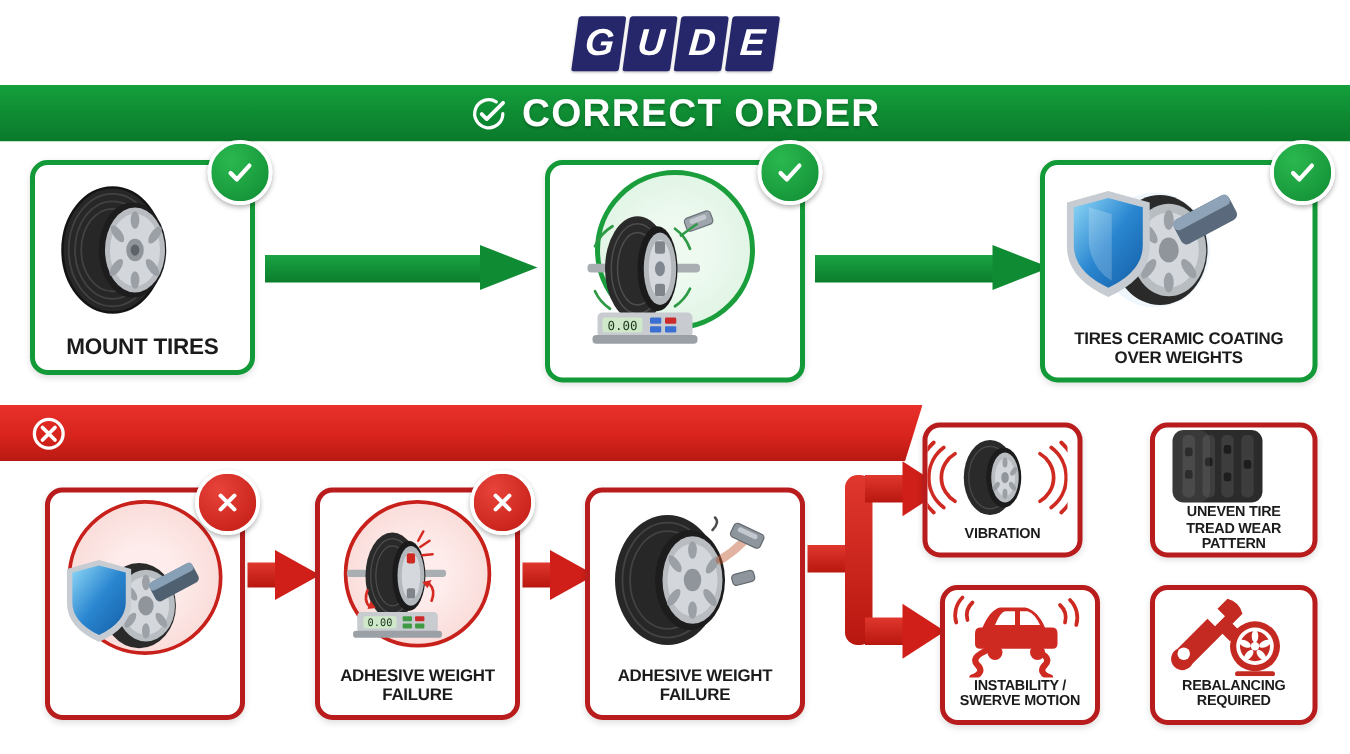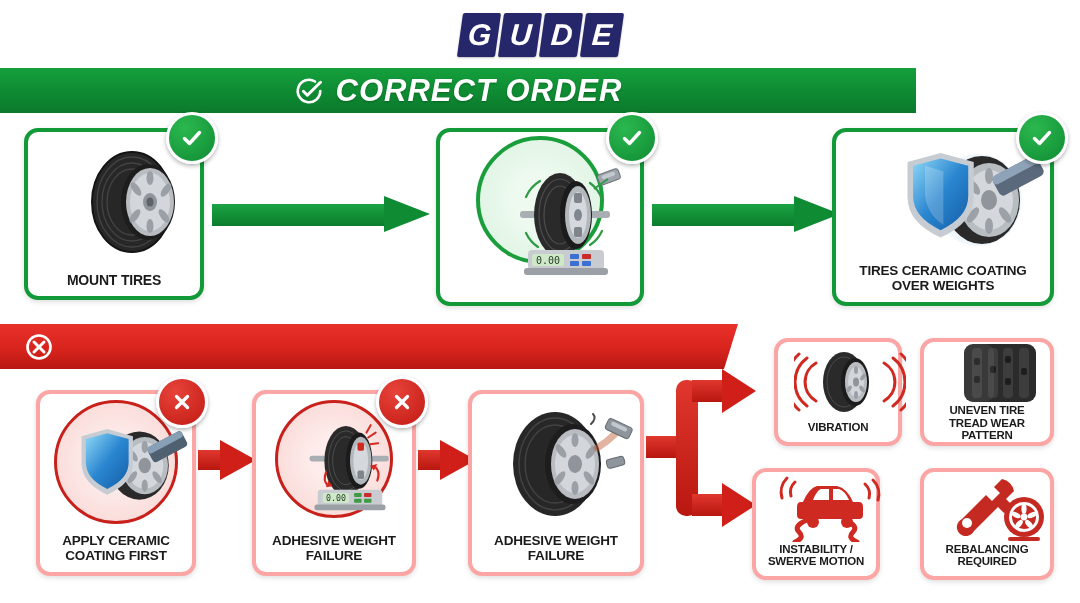--- a/index.html
+++ b/index.html
@@ -23,24 +23,23 @@
   }
   .logo-tile span{
     color:#fff;font-weight:bold;font-style:italic;font-size:30px;
     font-family:"Liberation Sans", sans-serif;
     transform:skewX(4deg);letter-spacing:-1px;line-height:1;
   }
 
   
   .banner{position:absolute;left:0;height:45px;display:flex;align-items:center;color:#fff;}
   .banner-green{
-    top:68px;width:916px;
+    top:68px;width:1080px;
     background:linear-gradient(180deg,#14a03c 0%,#0f8c33 50%,#0a7a2b 100%);
     justify-content:center;
-    font-style:italic;
   }
   .banner-red{
     top:324px;width:738px;
     background:linear-gradient(180deg,#e8312a 0%,#d8241d 55%,#b81812 100%);
     justify-content:flex-start;padding-left:24px;box-sizing:border-box;
     clip-path:polygon(0 0,100% 0,calc(100% - 14px) 100%,0 100%);
     box-shadow:0 2px 4px rgba(0,0,0,.18);
   }
   .banner-title{
     font-size:30px;font-weight:bold;letter-spacing:.5px;
@@ -51,27 +50,27 @@
 
   
   .card{
     position:absolute;background:#fff;border-radius:14px;
     box-sizing:border-box;display:flex;flex-direction:column;
     align-items:center;justify-content:flex-start;
     box-shadow:0 2px 5px rgba(0,0,0,.13);
     overflow:visible;
   }
   .card.green{border:4px solid #129a38;}
-  .card.red{border:4px solid #fca5a5;}
+  .card.red{border:4px solid #b91c1c;}
   .card-art{flex:1;display:flex;align-items:center;justify-content:center;width:100%;}
   .card-label{
     text-align:center;font-weight:bold;color:#1b1b1b;
     line-height:1.1;padding:0 6px 8px 6px;letter-spacing:-.2px;
   }
-  .big .card-label{font-size:14px;}
+  .big .card-label{font-size:18px;}
   .mid .card-label{font-size:13.5px;}
   .small .card-label{font-size:11.5px;}
 
   
   .badge{
     position:absolute;width:46px;height:46px;border-radius:50%;
     display:flex;align-items:center;justify-content:center;
     border:3px solid #fff;box-shadow:0 2px 4px rgba(0,0,0,.3);
   }
   .badge.ok{background:radial-gradient(circle at 35% 28%,#2bb84f,#0f8c33);}
@@ -84,21 +83,21 @@
   .rcol{background:linear-gradient(180deg,#e0372e,#b8170f);}
   .tri{width:0;height:0;position:absolute;}
 
   
   .glow-green{position:absolute;width:128px;height:128px;border-radius:50%;
     background:radial-gradient(circle,#eefaf0 30%,#e2f5e6 70%,#d7f0dd 100%);
     border:4px solid #1a9e3c;box-sizing:border-box;}
   .glow-red{position:absolute;border-radius:50%;
     background:radial-gradient(circle,#fdeceb 30%,#fadcd9 75%,#f6cbc7 100%);
     border:3px solid #c8201a;box-sizing:border-box;}
-  .artwrap{position:relative;display:flex;align-items:center;justify-content:flex-end;width:100%;height:100%;padding-left:24px;}
+  .artwrap{position:relative;display:flex;align-items:center;justify-content:flex-start;width:100%;height:100%;}
 </style>
 </head>
 <body>
 
 <div class="stage">
 
   <div class="logo">
     <div class="logo-tile">
         <span>G</span>
       </div>
@@ -291,21 +290,20 @@
                 <stop offset="1" stop-color="#135ea6"></stop>
               </linearGradient>
             </defs>
           <g transform="rotate(-28 126 40)">
               <rect x="104" y="28" width="50" height="22" rx="5" fill="#4f6070"></rect>
               <rect x="104" y="28" width="50" height="9" rx="4" fill="#87a0b6"></rect>
             </g>
         </svg>
       </div>
     </div>
-    <div class="card-label">APPLY CERAMIC COATING FIRST</div>
     <div class="badge no" style="right:-16px;top:-18px;">
       <svg width="22" height="22" viewBox="0 0 24 24">
           <path d="M6 6l12 12M18 6L6 18" stroke="#fff" stroke-width="3.6" stroke-linecap="round"></path>
         </svg>
     </div>
   </div>
 
   <div class="arrow" style="left:198px;top:440px;width:62px;height:40px;">
     <div class="arrow-body rcol" style="left:0;top:10px;width:26px;height:20px;"></div>
     <div class="tri" style="left:22px;top:0;border-top:20px solid transparent;border-bottom:20px solid transparent;border-left:36px solid #cf1f18;"></div>
@@ -402,21 +400,21 @@
 
     <div class="arrow-body rcol" style="left:30px;top:22px;width:22px;height:136px;border-radius:10px;"></div>
 
     <div class="arrow-body rcol" style="left:46px;top:22px;width:36px;height:22px;"></div>
     <div class="tri" style="left:76px;top:11px;border-top:22px solid transparent;border-bottom:22px solid transparent;border-left:34px solid #cf1f18;"></div>
 
     <div class="arrow-body rcol" style="left:46px;top:136px;width:36px;height:22px;"></div>
     <div class="tri" style="left:76px;top:125px;border-top:22px solid transparent;border-bottom:22px solid transparent;border-left:34px solid #cf1f18;"></div>
   </div>
 
-  <div class="card red small" style="left:774px;top:338px;width:128px;height:108px;">
+  <div class="card red small" style="left:738px;top:338px;width:128px;height:108px;">
     <div class="card-art">
       <div class="artwrap">
         <svg width="112" height="66" viewBox="0 0 112 66">
           <g stroke="#cf2a22" stroke-width="3" fill="none" stroke-linecap="round">
             <path d="M22 14 a22 22 0 0 0 0 38"></path>
               <path d="M13 9 a30 30 0 0 0 0 48"></path>
               <path d="M5 5 a38 38 0 0 0 0 56"></path>
             <path d="M90 14 a22 22 0 0 1 0 38"></path>
               <path d="M99 9 a30 30 0 0 1 0 48"></path>
               <path d="M107 5 a38 38 0 0 1 0 56"></path>

